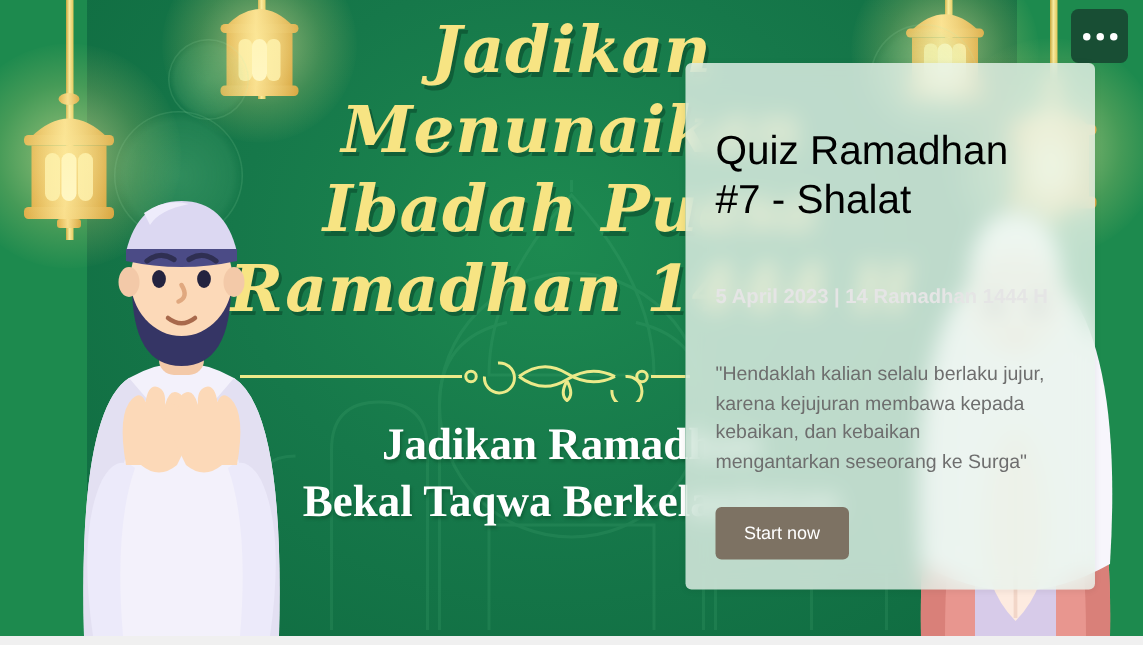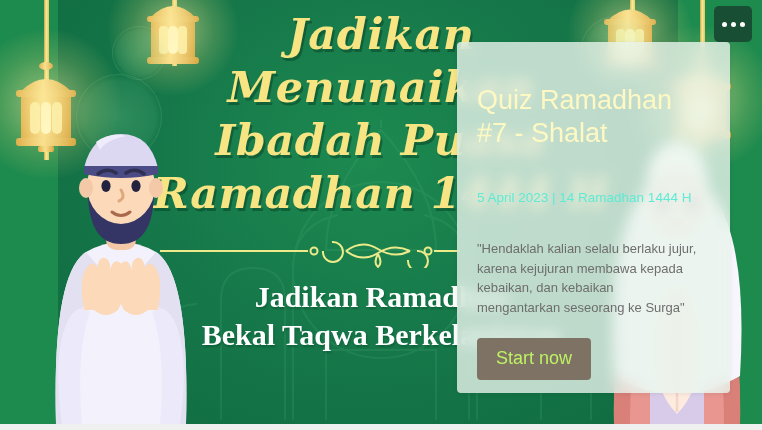--- a/index.html
+++ b/index.html
@@ -105,40 +105,40 @@
     border-radius:4px;
     backdrop-filter:blur(7px);
     -webkit-backdrop-filter:blur(7px);
     box-shadow:0 1px 5px rgba(0,0,0,.07);
     padding:0;
     box-sizing:border-box;
   }
   #card-title{
     position:absolute;left:20px;top:42px;width:215px;
     font-size:27px;line-height:33px;
-    color:#fef9c3;font-weight:400;
+    color:#000000;font-weight:400;
     font-family:"Liberation Sans",sans-serif;
   }
   #card-date{
     position:absolute;left:20px;top:146px;width:232px;
-    font-size:13.5px;line-height:20px;font-weight:400;
-    color:#5eead4;
+    font-size:13.5px;line-height:20px;font-weight:700;
+    color:#e5e5e5;
   }
   #card-quote{
     position:absolute;left:20px;top:197px;width:222px;
     font-size:13px;line-height:19.5px;
     color:#6e6e6e;
   }
   #start-now{
     position:absolute;left:20px;top:296px;
     padding:10px 19px 11px;
     background:#7d7263;
-    color:#bef264;
+    color:#ffffff;
     border:none;border-radius:4px;
-    font-size:18px;font-family:"Liberation Sans",sans-serif;
+    font-size:12px;font-family:"Liberation Sans",sans-serif;
     cursor:pointer;
   }
 
   
   #menu-button{
     position:absolute;right:10px;top:6px;
     width:38px;height:36px;
     background:#184e34;
     border:none;border-radius:5px;
     cursor:pointer;

